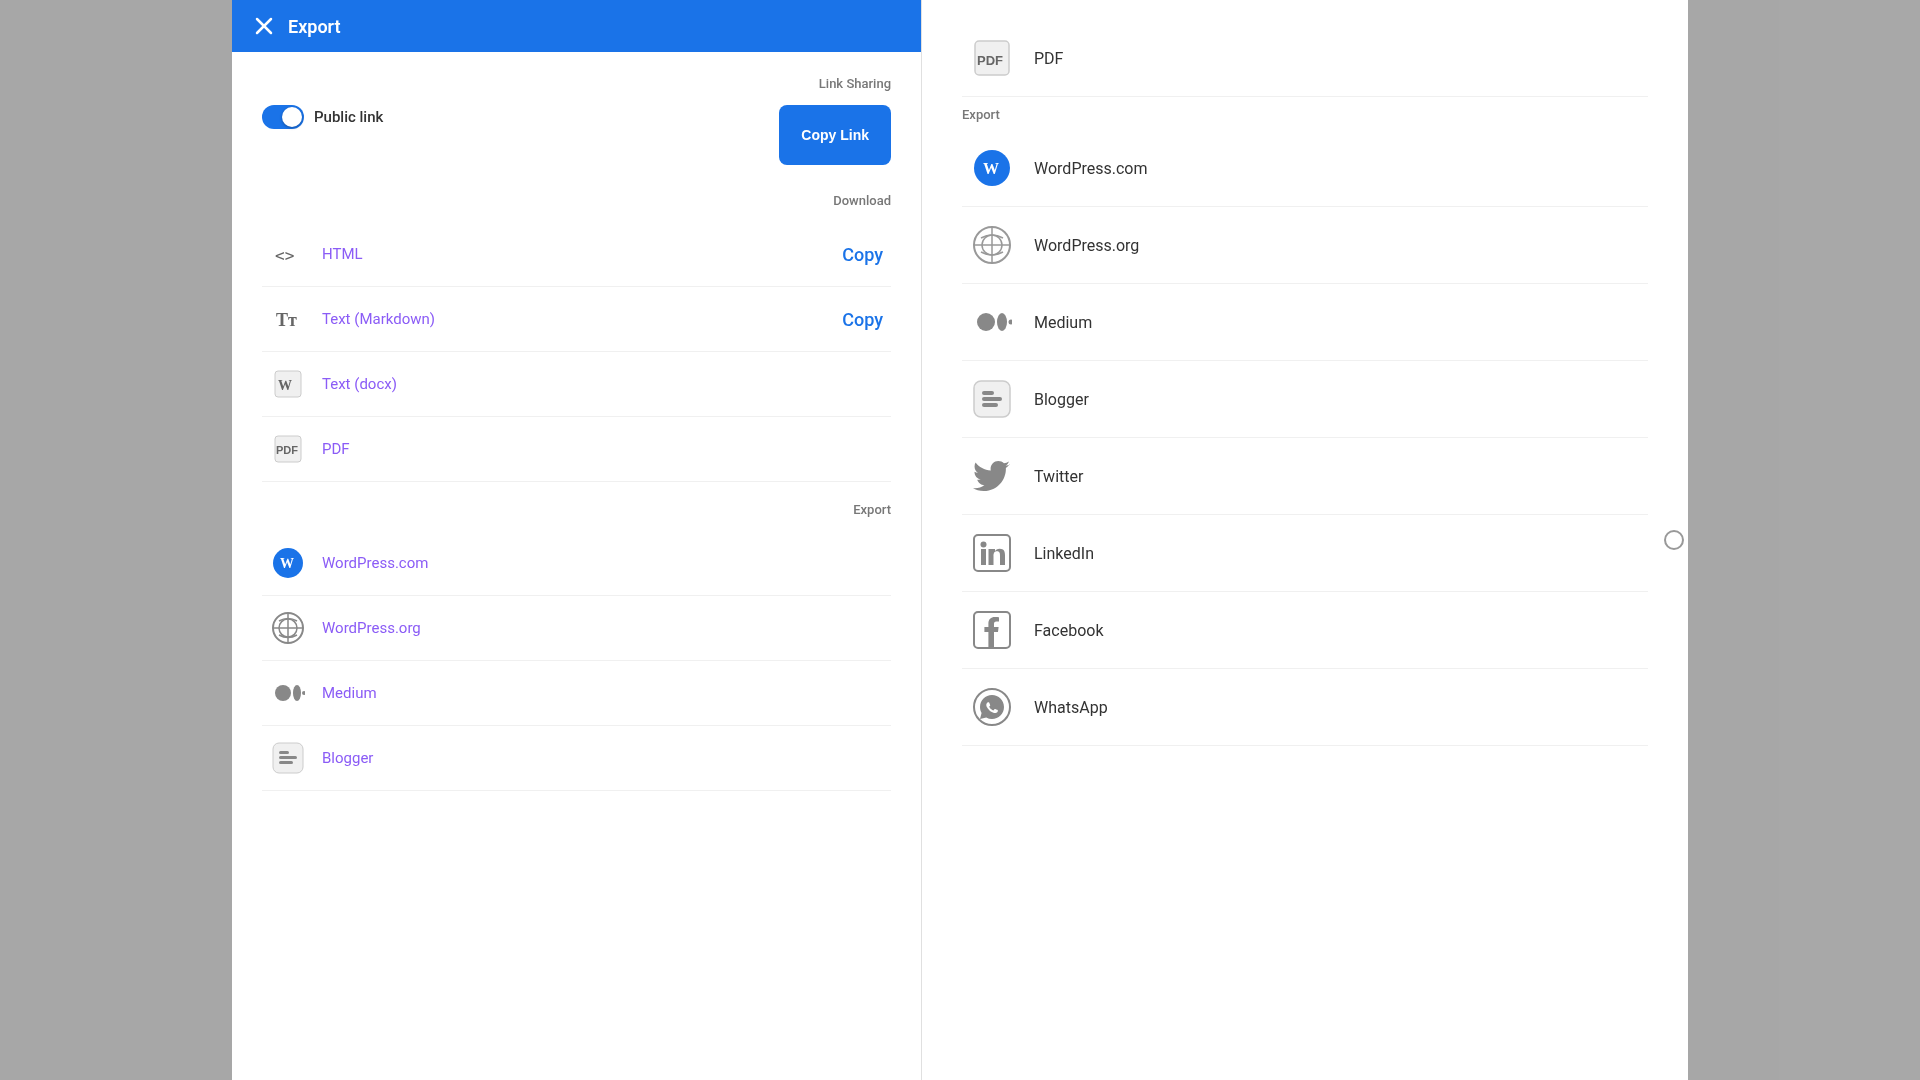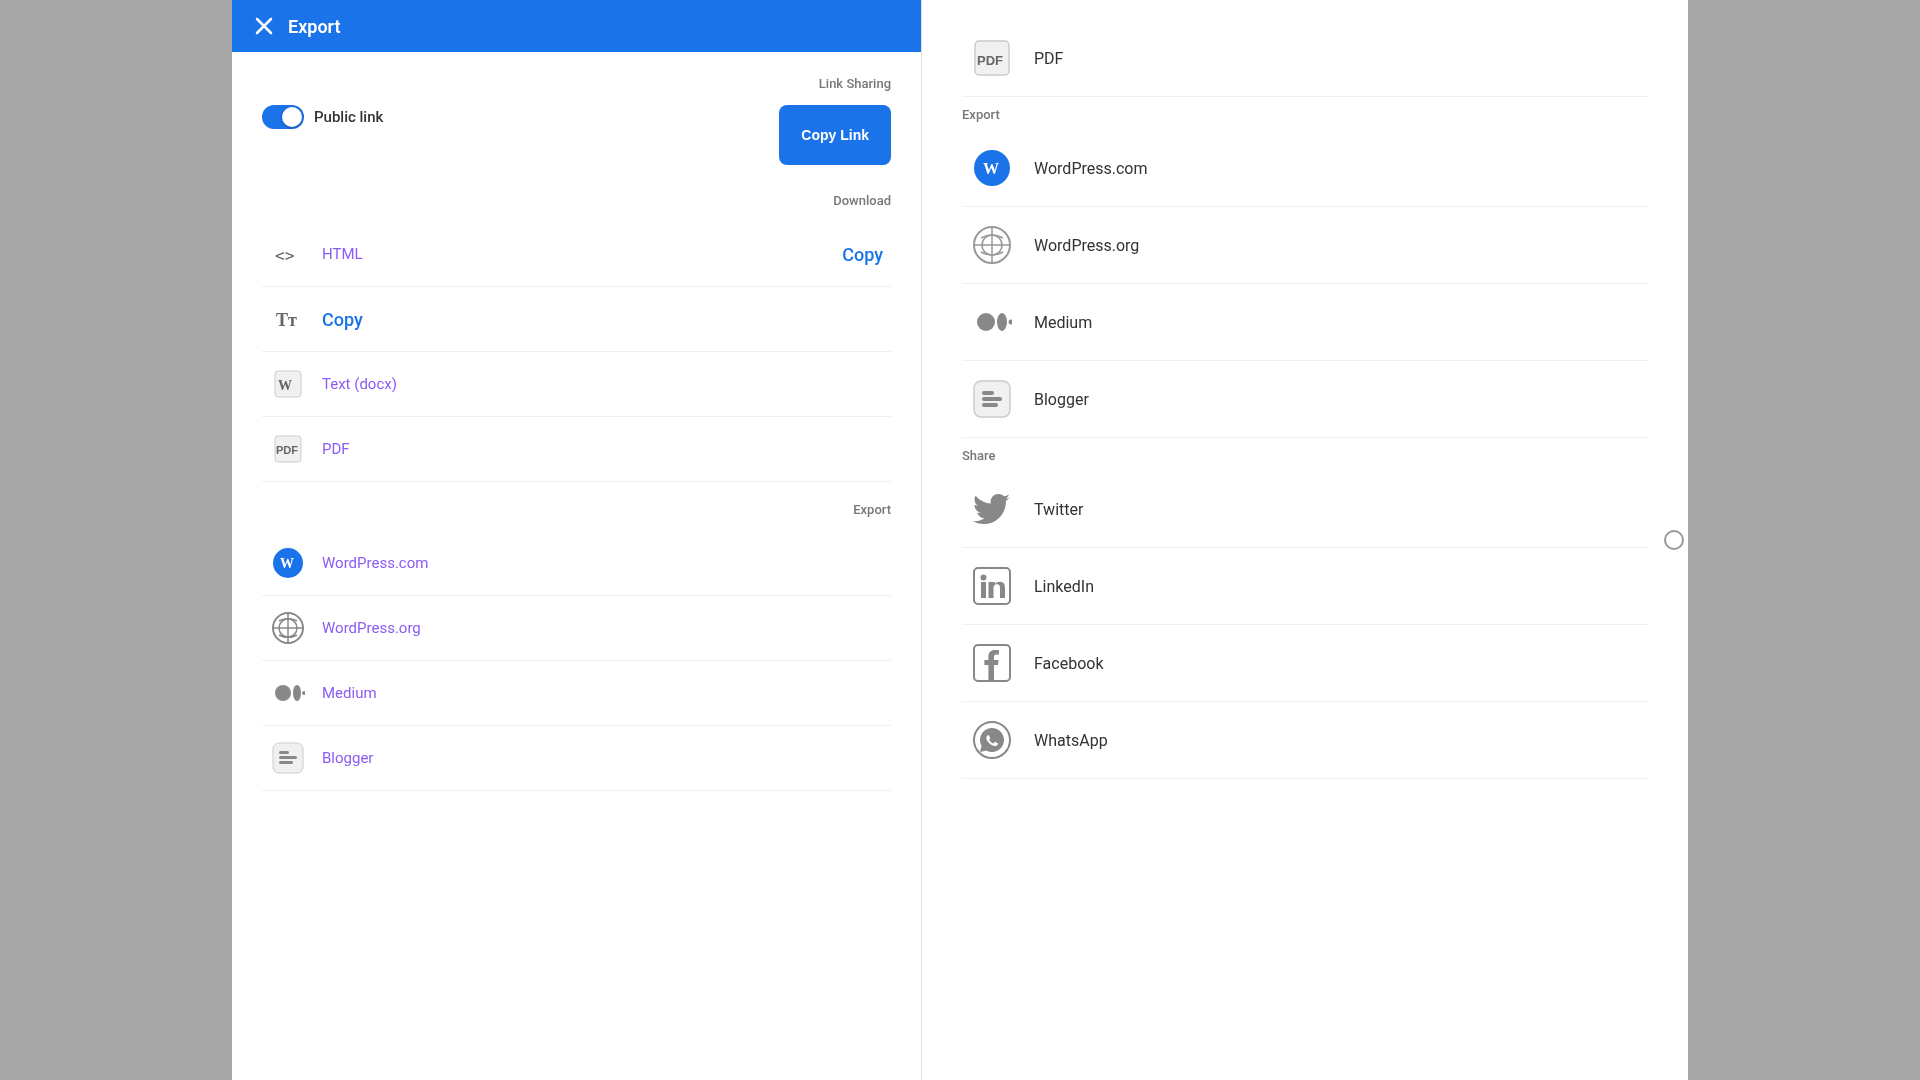--- a/index.html
+++ b/index.html
@@ -274,20 +274,21 @@
             <span class="item-label">HTML</span>
             <span class="copy-text">Copy</span>
           </div>
 
           <div class="download-item">
             <div class="item-icon">
               <svg width="30" height="30" viewBox="0 0 30 30" fill="none">
                 <text x="3" y="22" font-size="18" font-family="serif" font-weight="bold" fill="#666">Tт</text>
               </svg>
             </div>
+            <span class="item-label">Text (Markdown)</span>
             <span class="copy-text">Copy</span>
           </div>
 
           <div class="download-item">
             <div class="item-icon">
               <svg width="30" height="30" viewBox="0 0 30 30" fill="none">
                 <rect x="2" y="2" width="26" height="26" rx="3" fill="#f0f0f0" stroke="#ccc" stroke-width="1"></rect>
                 <text x="5" y="21" font-size="14" font-family="serif" font-weight="bold" fill="#666">W</text>
               </svg>
             </div>
@@ -412,21 +413,20 @@
           <svg width="40" height="40" viewBox="0 0 40 40" fill="none">
             <rect x="2" y="2" width="36" height="36" rx="7" fill="#f0f0f0" stroke="#ccc" stroke-width="1.5"></rect>
             <rect x="10" y="12" width="12" height="4" rx="2" fill="#888"></rect>
             <rect x="10" y="18" width="20" height="4" rx="2" fill="#888"></rect>
             <rect x="10" y="24" width="16" height="4" rx="2" fill="#888"></rect>
           </svg>
         </div>
         <span class="right-item-label">Blogger</span>
       </div>
 
-      <div class="right-section-label">Share</div>
 
       <div class="right-item">
         <div class="right-item-icon">
           <svg width="40" height="40" viewBox="0 0 40 40" fill="none">
             <path d="M38 8.5c-1.4.6-2.9 1-4.5 1.2 1.6-.97 2.84-2.5 3.42-4.32-1.5.9-3.17 1.55-4.95 1.9C30.5 5.8 28.5 5 26.3 5c-4.26 0-7.72 3.46-7.72 7.72 0 .6.07 1.2.2 1.77C12.4 14.2 7.1 11.1 3.6 6.5c-.67 1.14-1.05 2.47-1.05 3.88 0 2.68 1.36 5.04 3.43 6.43-1.26-.04-2.45-.39-3.49-.97v.1c0 3.74 2.66 6.86 6.19 7.57-.65.18-1.33.27-2.03.27-.5 0-.98-.05-1.45-.13.98 3.06 3.83 5.29 7.2 5.35-2.64 2.07-5.96 3.3-9.57 3.3-.62 0-1.24-.04-1.84-.11C3.44 33.8 7.5 35 11.86 35c14.24 0 22.03-11.8 22.03-22.03 0-.34 0-.67-.02-1 1.51-1.1 2.82-2.46 3.86-4.02" fill="#888"></path>
           </svg>
         </div>
         <span class="right-item-label">Twitter</span>
       </div>
 

